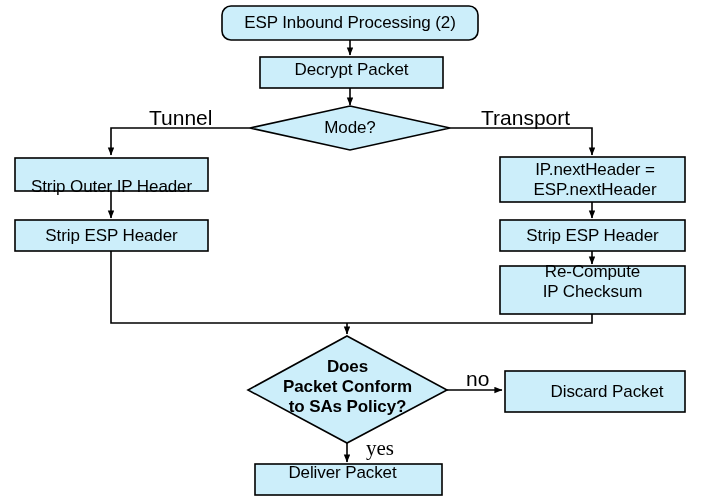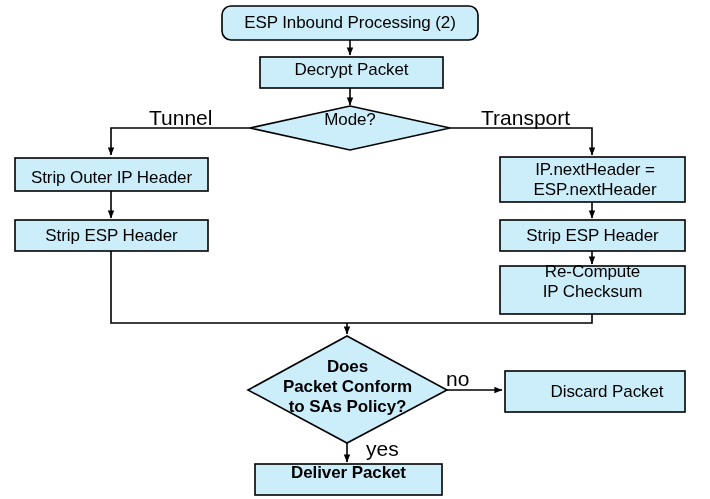--- a/index.html
+++ b/index.html
@@ -104,43 +104,43 @@
 
     <rect x="505" y="371" width="180" height="41" fill="#cceefa" stroke="#000000" stroke-width="1.6"></rect>
 
     <rect x="255" y="464" width="187" height="31" fill="#cceefa" stroke="#000000" stroke-width="1.6"></rect>
   </svg>
 
   <div class="node-label" style="left:222px; top:6px; width:256px; height:34px;">ESP Inbound Processing (2)</div>
 
   <div class="node-label" style="left:260px; top:57px; width:183px; height:26px;text-align:center;">Decrypt Packet</div>
 
-  <div class="node-label" style="left:250px; top:104px; width:200px; height:32px;">Mode?</div>
+  <div class="node-label" style="left:250px; top:112px; width:200px; height:32px;">Mode?</div>
 
-  <div class="node-label" style="left:15px; top:161px; width:193px; height:33px;">Strip Outer IP Header</div>
+  <div class="node-label" style="left:15px; top:170px; width:193px; height:33px;">Strip Outer IP Header</div>
 
   <div class="node-label" style="left:15px; top:220px; width:193px; height:31px;">Strip ESP Header</div>
 
   <div class="node-label" style="left:492px; top:157px; width:206px; height:45px;">IP.nextHeader =
 ESP.nextHeader</div>
 
   <div class="node-label" style="left:500px; top:220px; width:185px; height:31px;">Strip ESP Header</div>
 
   <div class="node-label" style="left:500px; top:266px; width:185px; height:32px;">Re-Compute
 IP Checksum</div>
 
   <div class="node-label" style="left:248px; top:352px; width:199px; height:70px;font-weight:bold;">Does
 Packet Conform
 to SAs Policy?</div>
 
   <div class="node-label" style="left:505px; top:371px; width:204px; height:41px;">Discard Packet</div>
 
-  <div class="node-label" style="left:255px; top:464px; width:187px; height:18px;font-weight:bold;">Deliver Packet</div>
+  <div class="node-label" style="left:249px; top:464px; width:187px; height:18px;">Deliver Packet</div>
 
   <div class="edge-label" style="left:149px; top:108px;">Tunnel</div>
 
   <div class="edge-label" style="left:481px; top:108px;">Transport</div>
 
-  <div class="edge-label" style="left:446px; top:369px;">no</div>
+  <div class="edge-label" style="left:466px; top:369px;">no</div>
 
-  <div class="edge-label" style="left:366px; top:439px;">yes</div>
+  <div class="edge-label" style="left:366px; top:439px;font-family:Liberation Serif, serif;">yes</div>
 
 </div>
 
 </body></html>

